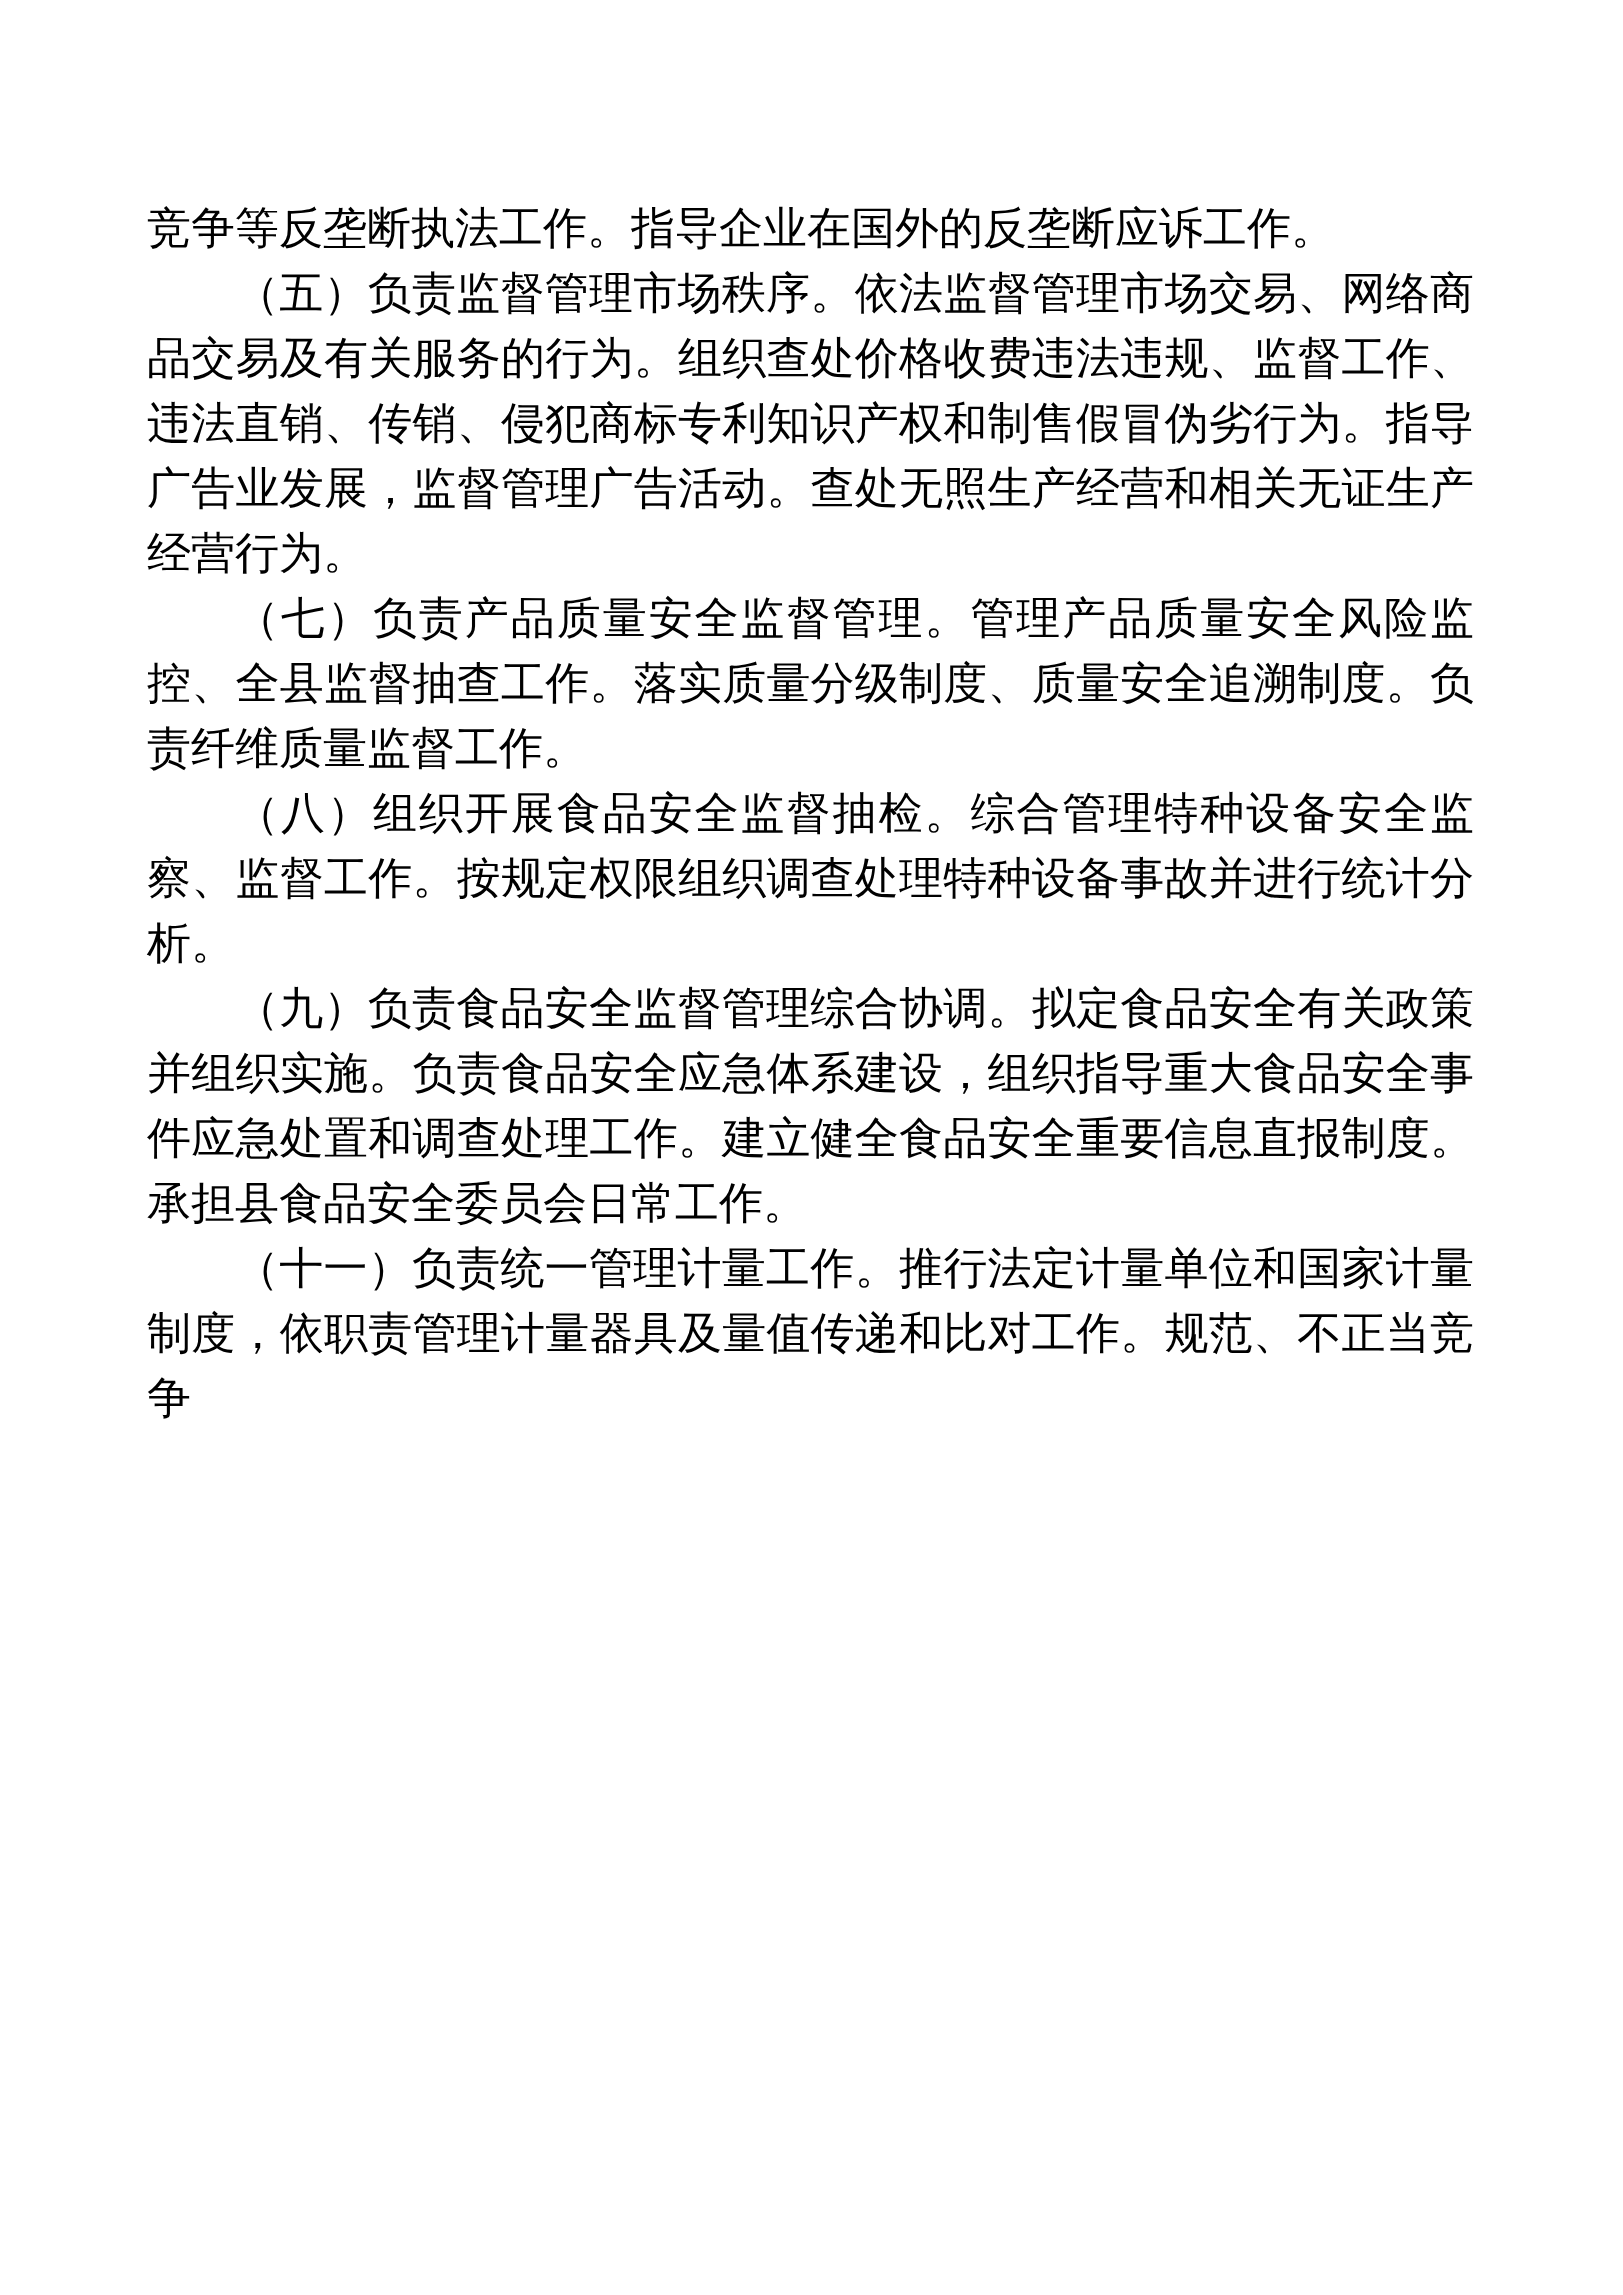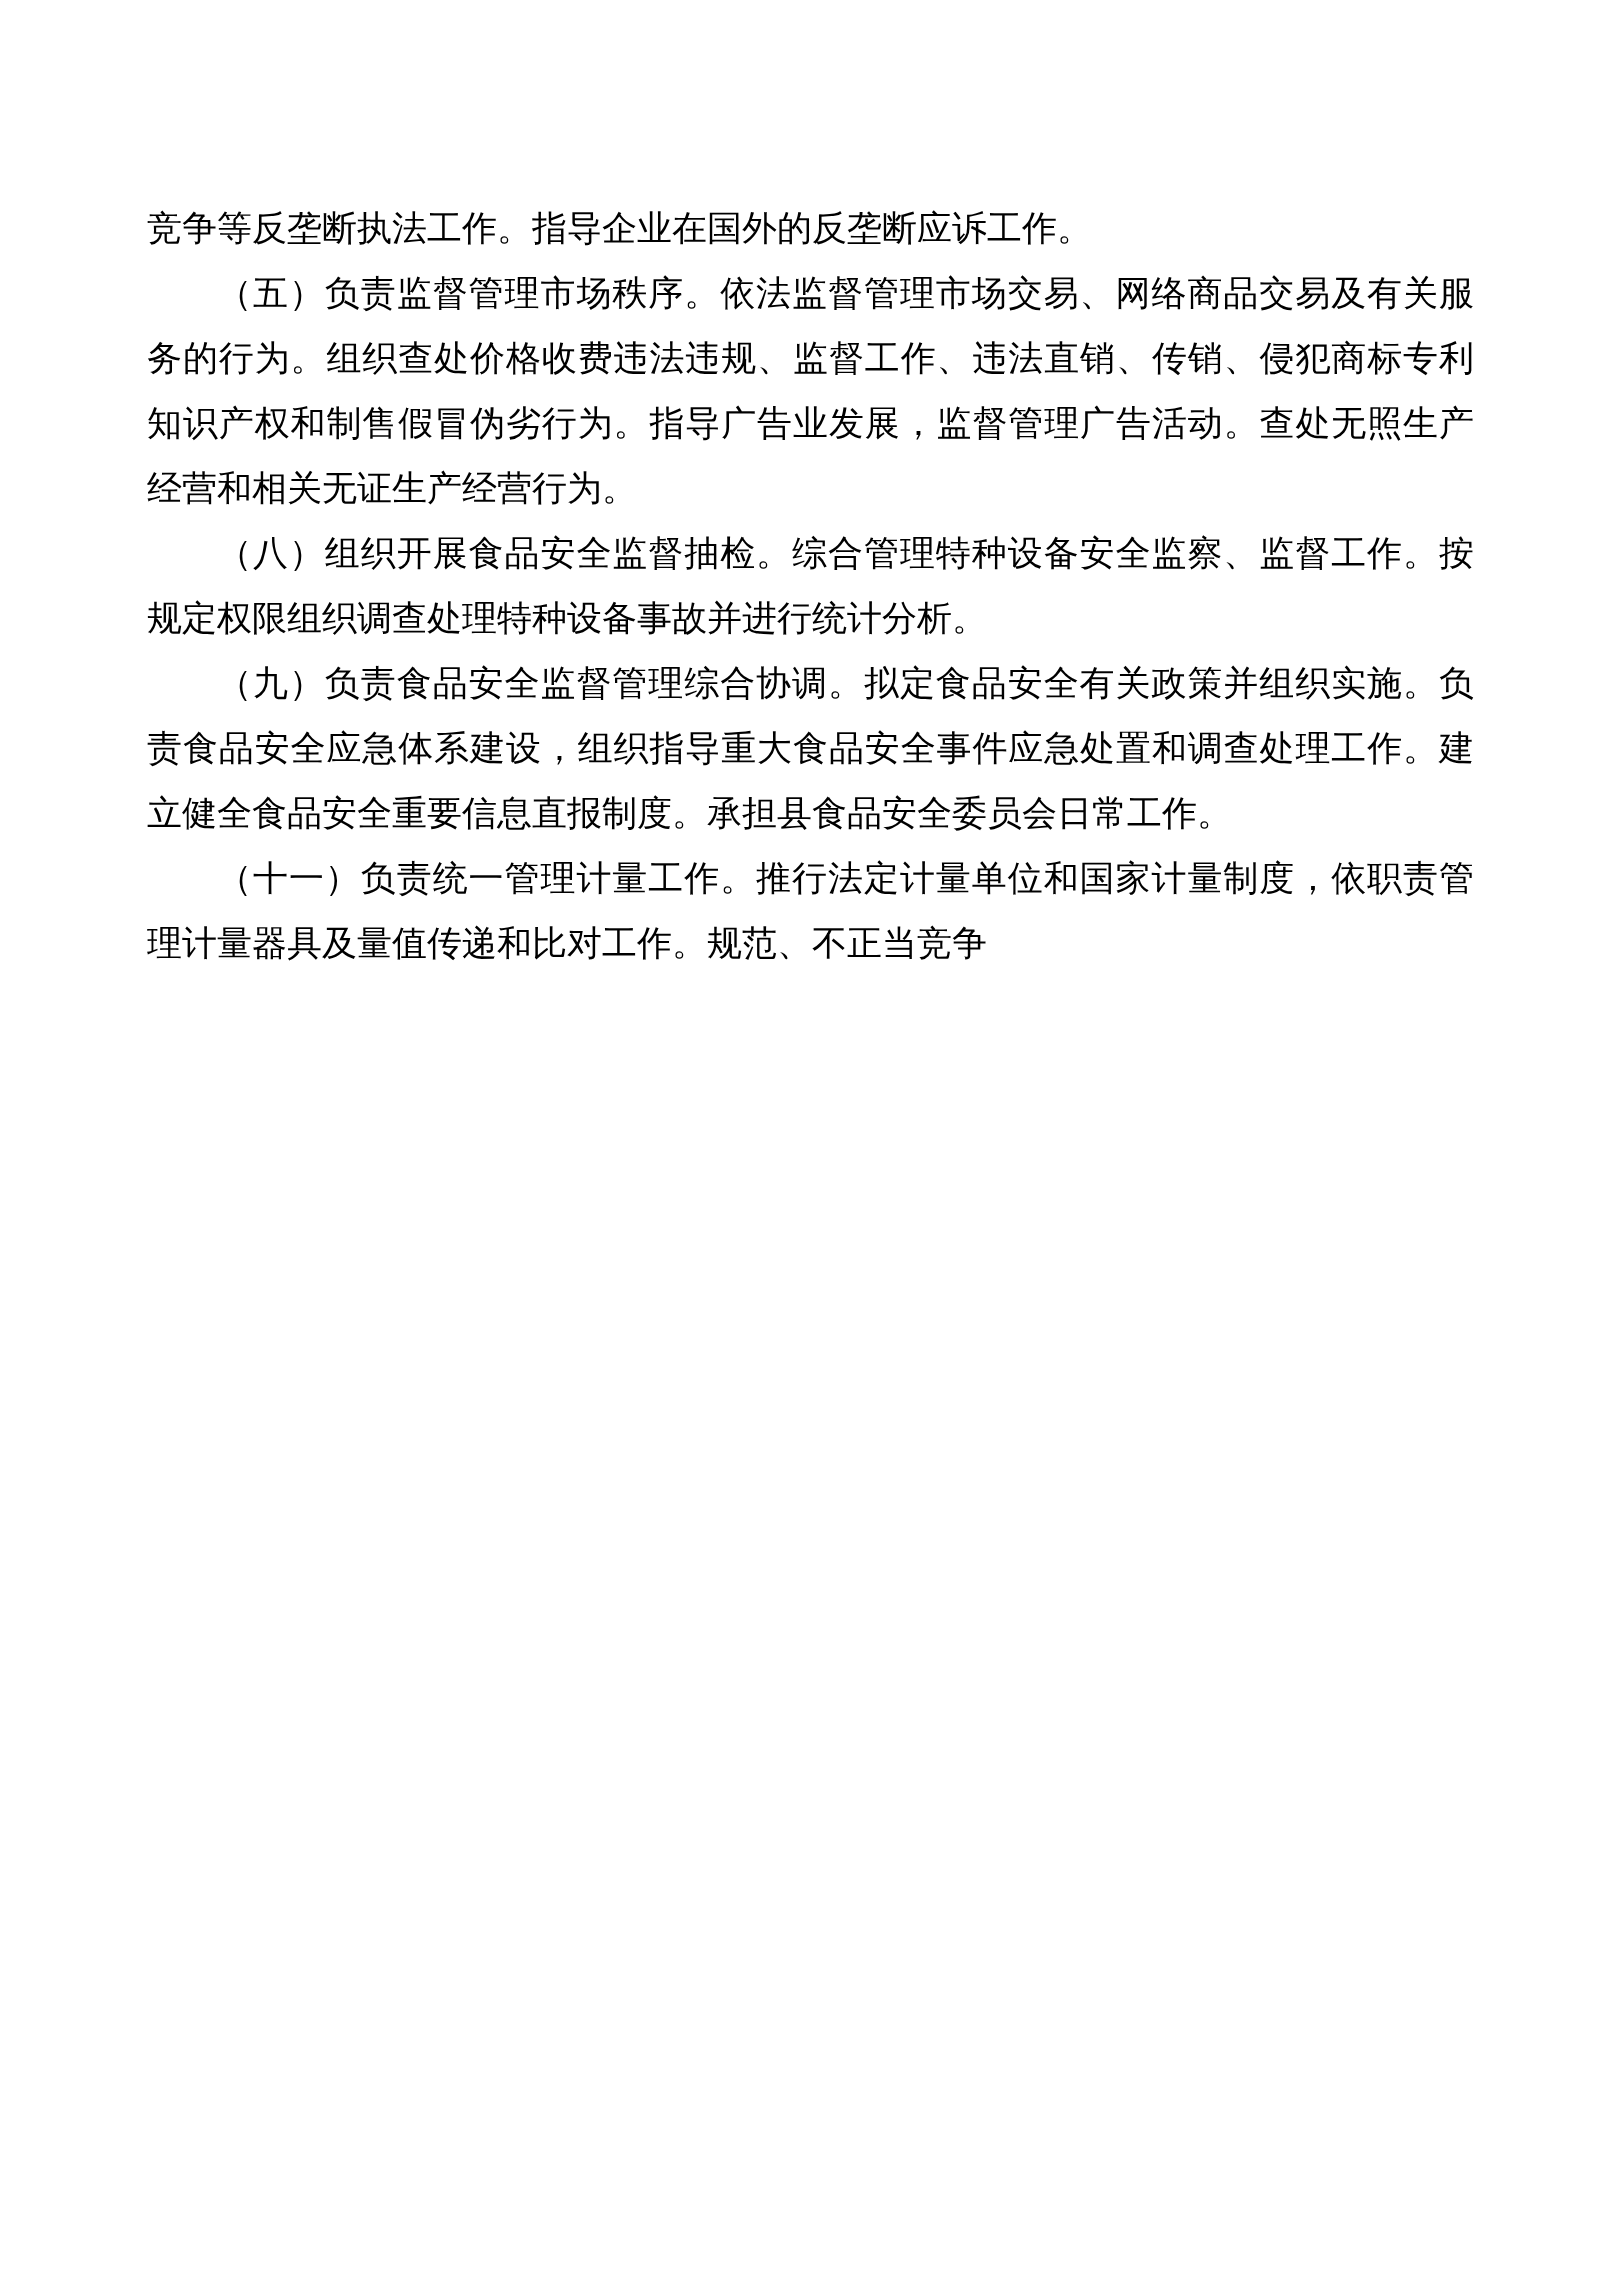--- a/index.html
+++ b/index.html
@@ -16,36 +16,37 @@
     box-sizing: border-box;
     width: 1623px;
     height: 2295px;
     padding: 196px 149px 0 147px;
     background: #ffffff;
     overflow: hidden;
   }
   .para {
     margin: 0;
     padding: 0;
-    font-size: 35px;
+    font-size: 44px;
     line-height: 65px;
     color: #000000;
     text-align: justify;
     text-justify: inter-ideograph;
     letter-spacing: 0;
     word-break: break-all;
     line-break: strict;
   }
   .para.indent {
     text-indent: 2em;
   }
 </style>
 </head>
 <body>
 
 <div class="page">
   <p class="para">竞争等反垄断执法工作。指导企业在国外的反垄断应诉工作。</p>
   <p class="para indent">（五）负责监督管理市场秩序。依法监督管理市场交易、网络商品交易及有关服务的行为。组织查处价格收费违法违规、监督工作、违法直销、传销、侵犯商标专利知识产权和制售假冒伪劣行为。指导广告业发展，监督管理广告活动。查处无照生产经营和相关无证生产经营行为。</p>
+  <p class="para indent">（七）负责产品质量安全监督管理。管理产品质量安全风险监控、全县监督抽查工作。落实质量分级制度、质量安全追溯制度。负责纤维质量监督工作。</p>
   <p class="para indent">（八）组织开展食品安全监督抽检。综合管理特种设备安全监察、监督工作。按规定权限组织调查处理特种设备事故并进行统计分析。</p>
   <p class="para indent">（九）负责食品安全监督管理综合协调。拟定食品安全有关政策并组织实施。负责食品安全应急体系建设，组织指导重大食品安全事件应急处置和调查处理工作。建立健全食品安全重要信息直报制度。承担县食品安全委员会日常工作。</p>
   <p class="para indent">（十一）负责统一管理计量工作。推行法定计量单位和国家计量制度，依职责管理计量器具及量值传递和比对工作。规范、不正当竞争</p>
 </div>
 
 
 </body></html>

